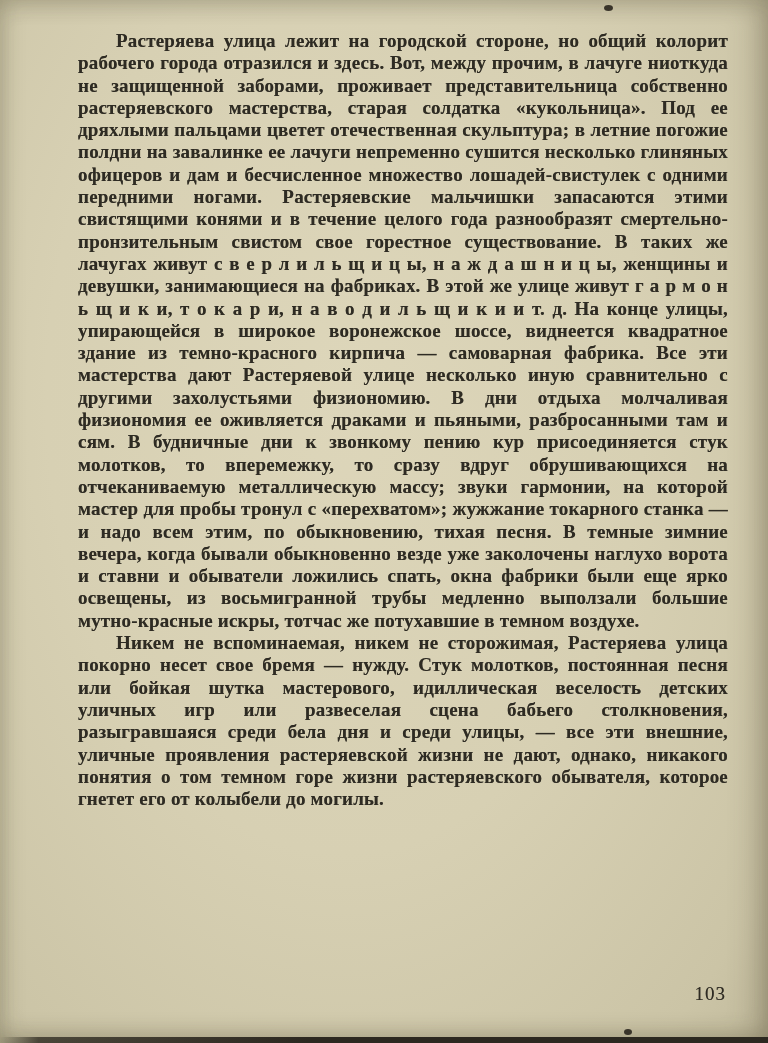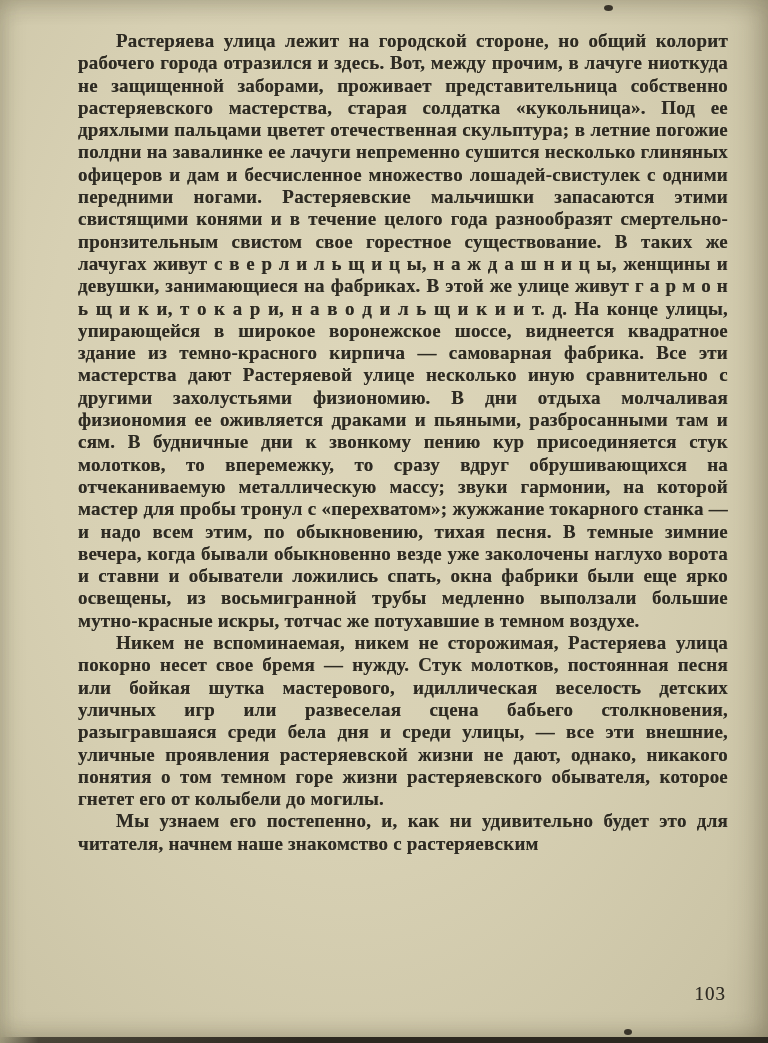--- a/index.html
+++ b/index.html
@@ -84,21 +84,20 @@
   }
 </style>
 </head>
 <body>
 
 <div class="page">
 
   <div class="text-block">
     <p class="para">Растеряева улица лежит на городской стороне, но общий колорит рабочего города отразился и здесь. Вот, между прочим, в лачуге ниоткуда не защищенной заборами, проживает представительница собственно растеряевского мастерства, старая солдатка «кукольница». Под ее дряхлыми пальцами цветет отечественная скульптура; в летние погожие полдни на завалинке ее лачуги непременно сушится несколько глиняных офицеров и дам и бесчисленное множество лошадей-свистулек с одними передними ногами. Растеряевские мальчишки запасаются этими свистящими конями и в течение целого года разнообразят смертельно-пронзительным свистом свое горестное существование. В таких же лачугах живут с в е р л и л ь щ и ц ы,  н а ж д а ш н и ц ы, женщины и девушки, занимающиеся на фабриках. В этой же улице живут г а р м о н ь щ и к и,  т о к а р и,  н а в о д и л ь щ и к и  и т. д. На конце улицы, упирающейся в широкое воронежское шоссе, виднеется квадратное здание из темно-красного кирпича — самоварная фабрика. Все эти мастерства дают Растеряевой улице несколько иную сравнительно с другими захолустьями физиономию. В дни отдыха молчаливая физиономия ее оживляется драками и пьяными, разбросанными там и сям. В будничные дни к звонкому пению кур присоединяется стук молотков, то вперемежку, то сразу вдруг обрушивающихся на отчеканиваемую металлическую массу; звуки гармонии, на которой мастер для пробы тронул с «перехватом»; жужжание токарного станка — и надо всем этим, по обыкновению, тихая песня. В темные зимние вечера, когда бывали обыкновенно везде уже заколочены наглухо ворота и ставни и обыватели ложились спать, окна фабрики были еще ярко освещены, из восьмигранной трубы медленно выползали большие мутно-красные искры, тотчас же потухавшие в темном воздухе.</p>
     <p class="para">Никем не вспоминаемая, никем не сторожимая, Растеряева улица покорно несет свое бремя — нужду. Стук молотков, постоянная песня или бойкая шутка мастерового, идиллическая веселость детских уличных игр или развеселая сцена бабьего столкновения, разыгравшаяся среди бела дня и среди улицы, — все эти внешние, уличные проявления растеряевской жизни не дают, однако, никакого понятия о том темном горе жизни растеряевского обывателя, которое гнетет его от колыбели до могилы.</p>
-    <p class="para">Мы узнаем его постепенно, и, как ни удивительно будет это для читателя, начнем наше знакомство с растеряевским</p>
   </div>
 
   <div class="page-number">103</div>
 
   <div class="speck speck-top"></div>
   <div class="speck speck-bottom"></div>
   <div class="scan-edge-bottom"></div>
 
 </div>
 

